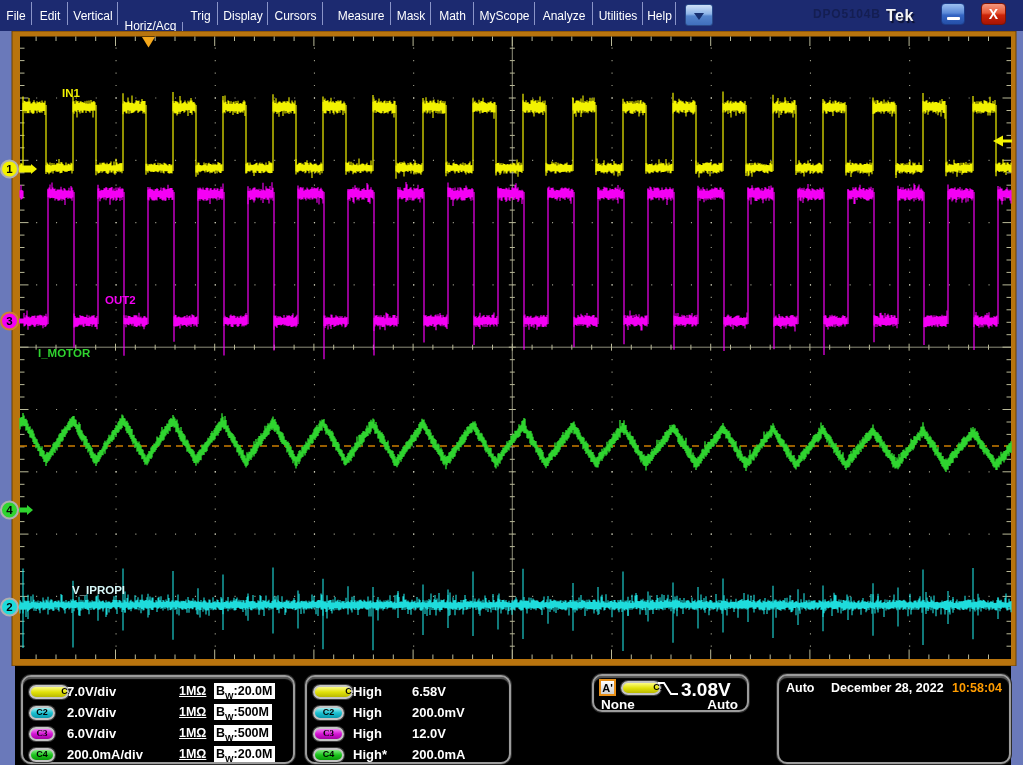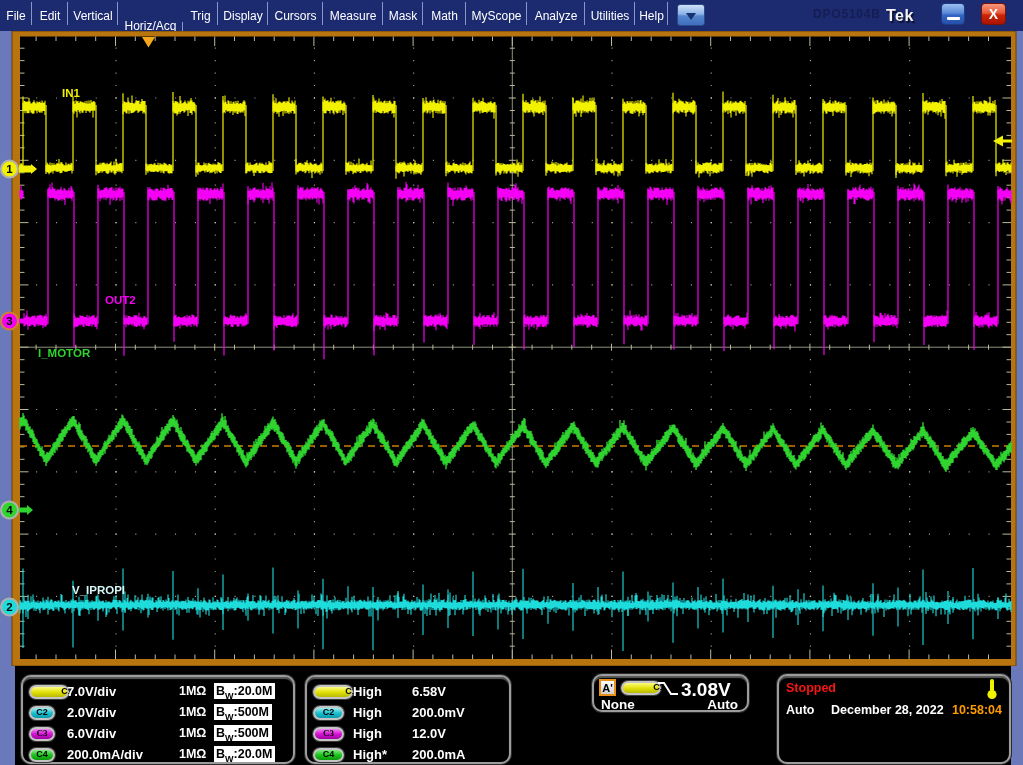--- a/index.html
+++ b/index.html
@@ -75,21 +75,21 @@
     color:#000; font-size:9px; font-weight:bold; display:flex; align-items:center; justify-content:center;
     line-height:1;
   }
   .pill.c1 { background:linear-gradient(180deg,#fcfc84 0%,#e2e20c 50%,#b9b900 100%);padding-left:36px; }
   .pill.c2 { background:linear-gradient(180deg,#9cf0f4 0%,#1cc0d0 50%,#0898ac 100%); }
   .pill.c3 { background:linear-gradient(180deg,#f484f4 0%,#d414d4 50%,#a400a4 100%);font-family:Liberation Serif, serif; }
   .pill.c4 { background:linear-gradient(180deg,#84ec84 0%,#1cc41c 50%,#089808 100%); }
 
   .ptext { position:absolute; color:#fff; font-size:13px; font-weight:bold; top:2.5px; white-space:nowrap; }
   .panel-ch .scale { left:44px; }
-  .panel-ch .imp   { left:156px; font-size:12.5px; }
+  .panel-ch .imp   { left:156px; font-size:12.5px;text-decoration:underline; }
   .bwbox {
     position:absolute; left:191px; top:2px; background:#fff; color:#000; font-size:12.5px; font-weight:bold;
     padding:0 3px 0 2px; white-space:nowrap; line-height:16px; height:16px;
   }
   .bwbox sub { font-size:9px; }
   .panel-meas .pill { left:6px; width:31px; }
   .panel-meas .mname { left:46px; }
   .panel-meas .mval  { left:105px; }
   .panel-ch .pill { left:6px; }
 
@@ -143,21 +143,21 @@
       </div>
       <div class="menu-item" style="width: 35px;">
         <span>Trig</span>
       </div>
       <div class="menu-item" style="width: 50px;">
         <span>Display</span>
       </div>
       <div class="menu-item" style="width: 55px;">
         <span>Cursors</span>
       </div>
-      <div class="menu-item" style="width: 60px;">
+      <div class="menu-item" style="width: 60px; margin-left: 8px;">
         <span>Measure</span>
       </div>
       <div class="menu-item" style="width: 40px;">
         <span>Mask</span>
       </div>
       <div class="menu-item" style="width: 43px;">
         <span>Math</span>
       </div>
       <div class="menu-item" style="width: 61px;">
         <span>MyScope</span>
@@ -309,25 +309,18 @@
       <div class="trig-level">3.08V</div>
     </div>
     <div class="trig-row2">
       <div class="trig-none">None</div>
       <div class="trig-auto">Auto</div>
     </div>
   </div>
 
   <div class="panel panel-horz">
     <div class="prow">
-      <div class="ptext h-stop">Stopped</div>
-      <svg class="thermo" width="12" height="22">
-        <rect x="4" y="1" width="4" height="13" rx="2" fill="#f2f200"></rect>
-        <circle cx="6" cy="16.5" r="4.6" fill="#f2f200"></circle>
-      </svg>
-    </div>
-    <div class="prow">
       <div class="ptext h-mode">Auto</div>
       <div class="ptext h-date">December 28, 2022</div>
       <div class="ptext h-time">10:58:04</div>
     </div>
   </div>
 </div>
 
 </body></html>

